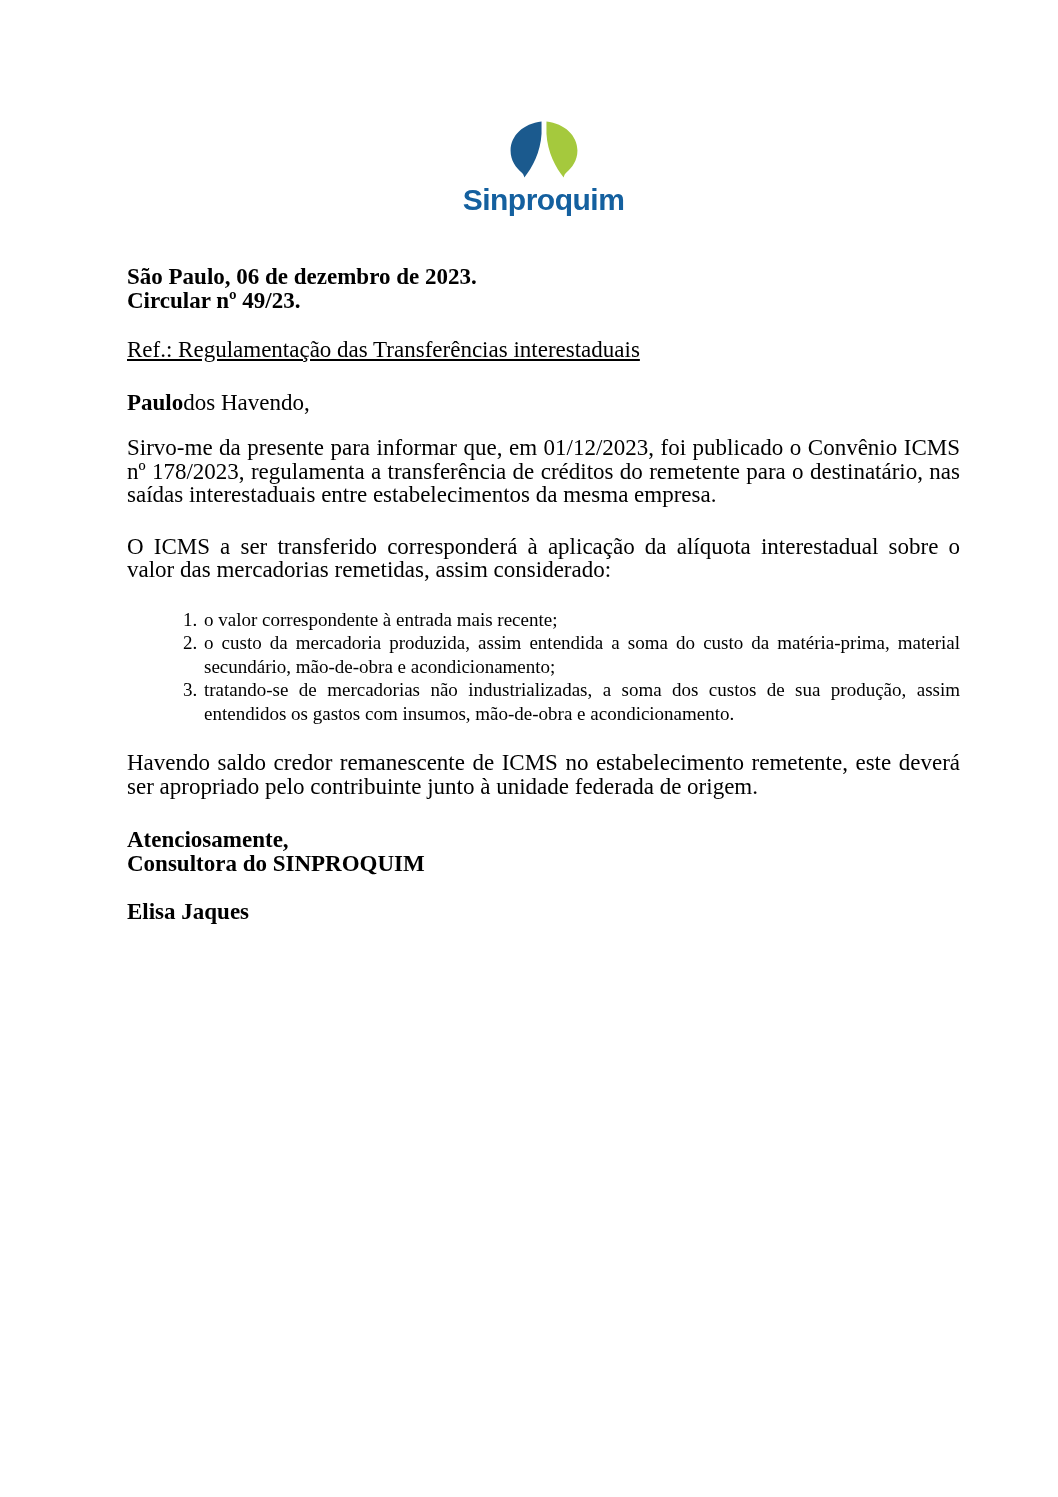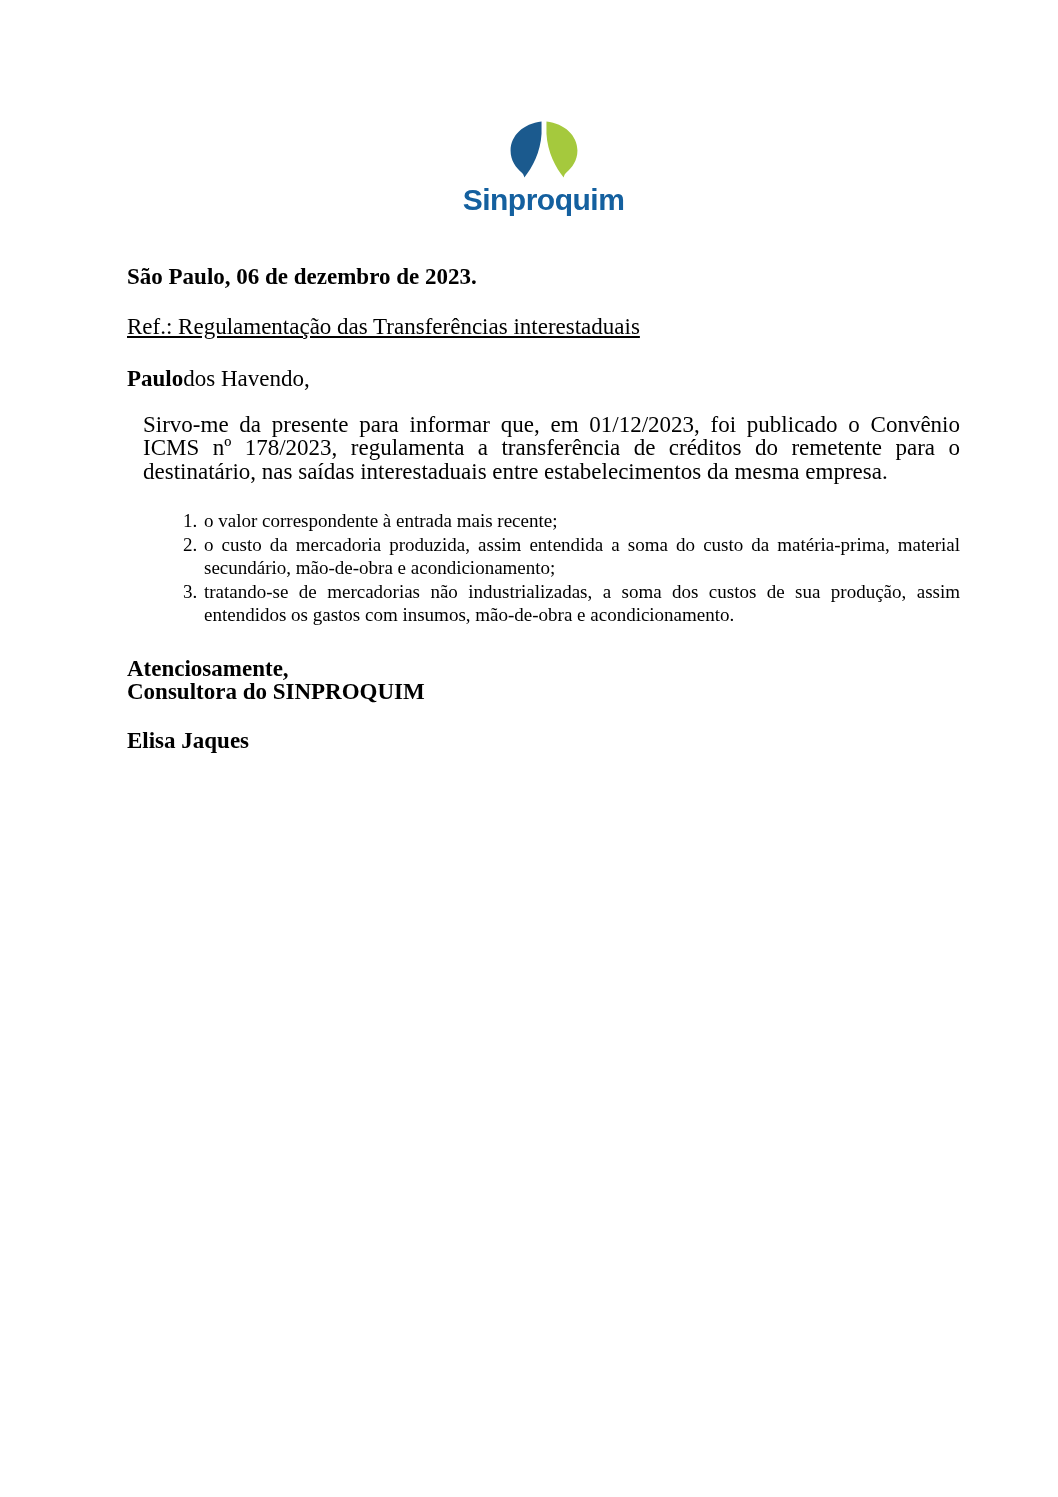--- a/index.html
+++ b/index.html
@@ -22,21 +22,21 @@
     font-weight: 700;
     font-size: 30px;
     line-height: 33px;
     margin-top: 3px;
     letter-spacing: -0.5px;
     color: #14609f;
   }
   p { margin: 0; font-size: 23px; line-height: 23.5px; }
   .bold { font-weight: bold; }
   .subject { font-weight: normal; text-decoration: underline; }
-  .just { text-align: justify; margin-left: 16px; }
+  .just { text-align: justify; }
   .mt-date   { margin-top: 49px; }
   .mt-ref    { margin-top: 26px; }
   .mt-salut  { margin-top: 29px; }
   .mt-p1     { margin-top: 22px; }
   .mt-p2     { margin-top: 28px; }
   .mt-p3     { margin-top: 30px; }
   .mt-p4     { margin-top: 26px; }
   .mt-close  { margin-top: 30px; font-weight: bold; }
   .mt-sig    { margin-top: 25px; }
   ol.points {
@@ -57,34 +57,37 @@
 
   <header class="logo-block">
     <svg width="70" height="59" viewBox="0 0 70 60" aria-hidden="true">
       <path d="M32.5,0.5 C14,2.5 1,15 1,30 C1,40.5 6.5,47.5 12.5,52.5 C13.8,53.7 14.6,55.3 15,57.5 C23,47.5 31.5,32 32.5,13 Z" fill="#1b5a8e"></path>
       <path d="M37.5,0.5 C56,2.5 69,15 69,30 C69,40.5 63.5,47.5 57.5,52.5 C56.2,53.7 55.4,55.3 55,57.5 C47,47.5 38.5,32 37.5,13 Z" fill="#a5c93d"></path>
     </svg>
     <div class="wordmark">Sinproquim</div>
   </header>
 
   <p class="bold mt-date">São Paulo, 06 de dezembro de 2023.</p>
+  <p class="bold">Circular nº 49/23.</p>
 
   <p class="subject mt-ref">Ref.: Regulamentação das Transferências interestaduais</p>
 
   <p class="mt-salut"><span class="bold">Paulo</span><span>dos Havendo,</span></p>
 
   <p class="just mt-p1">Sirvo-me da presente para informar que, em 01/12/2023, foi publicado o Convênio ICMS nº 178/2023, regulamenta a transferência de créditos do remetente para o destinatário, nas saídas interestaduais entre estabelecimentos da mesma empresa.</p>
 
+  <p class="just mt-p2">O ICMS a ser transferido corresponderá à aplicação da alíquota interestadual sobre o valor das mercadorias remetidas, assim considerado:</p>
 
   <ol class="points">
     <li>o valor correspondente à entrada mais recente;</li>
     <li>o custo da mercadoria produzida, assim entendida a soma do custo da matéria-prima, material secundário, mão-de-obra e acondicionamento;</li>
     <li>tratando-se de mercadorias não industrializadas, a soma dos custos de sua produção, assim entendidos os gastos com insumos, mão-de-obra e acondicionamento.</li>
   </ol>
 
 
+  <p class="just mt-p4">Havendo saldo credor remanescente de ICMS no estabelecimento remetente, este deverá ser apropriado pelo contribuinte junto à unidade federada de origem.</p>
 
   <p class="mt-close">Atenciosamente,</p>
 
   <p class="bold">Consultora do SINPROQUIM</p>
   <p class="bold mt-sig">Elisa Jaques</p>
 
 </div>
 
 </body></html>

